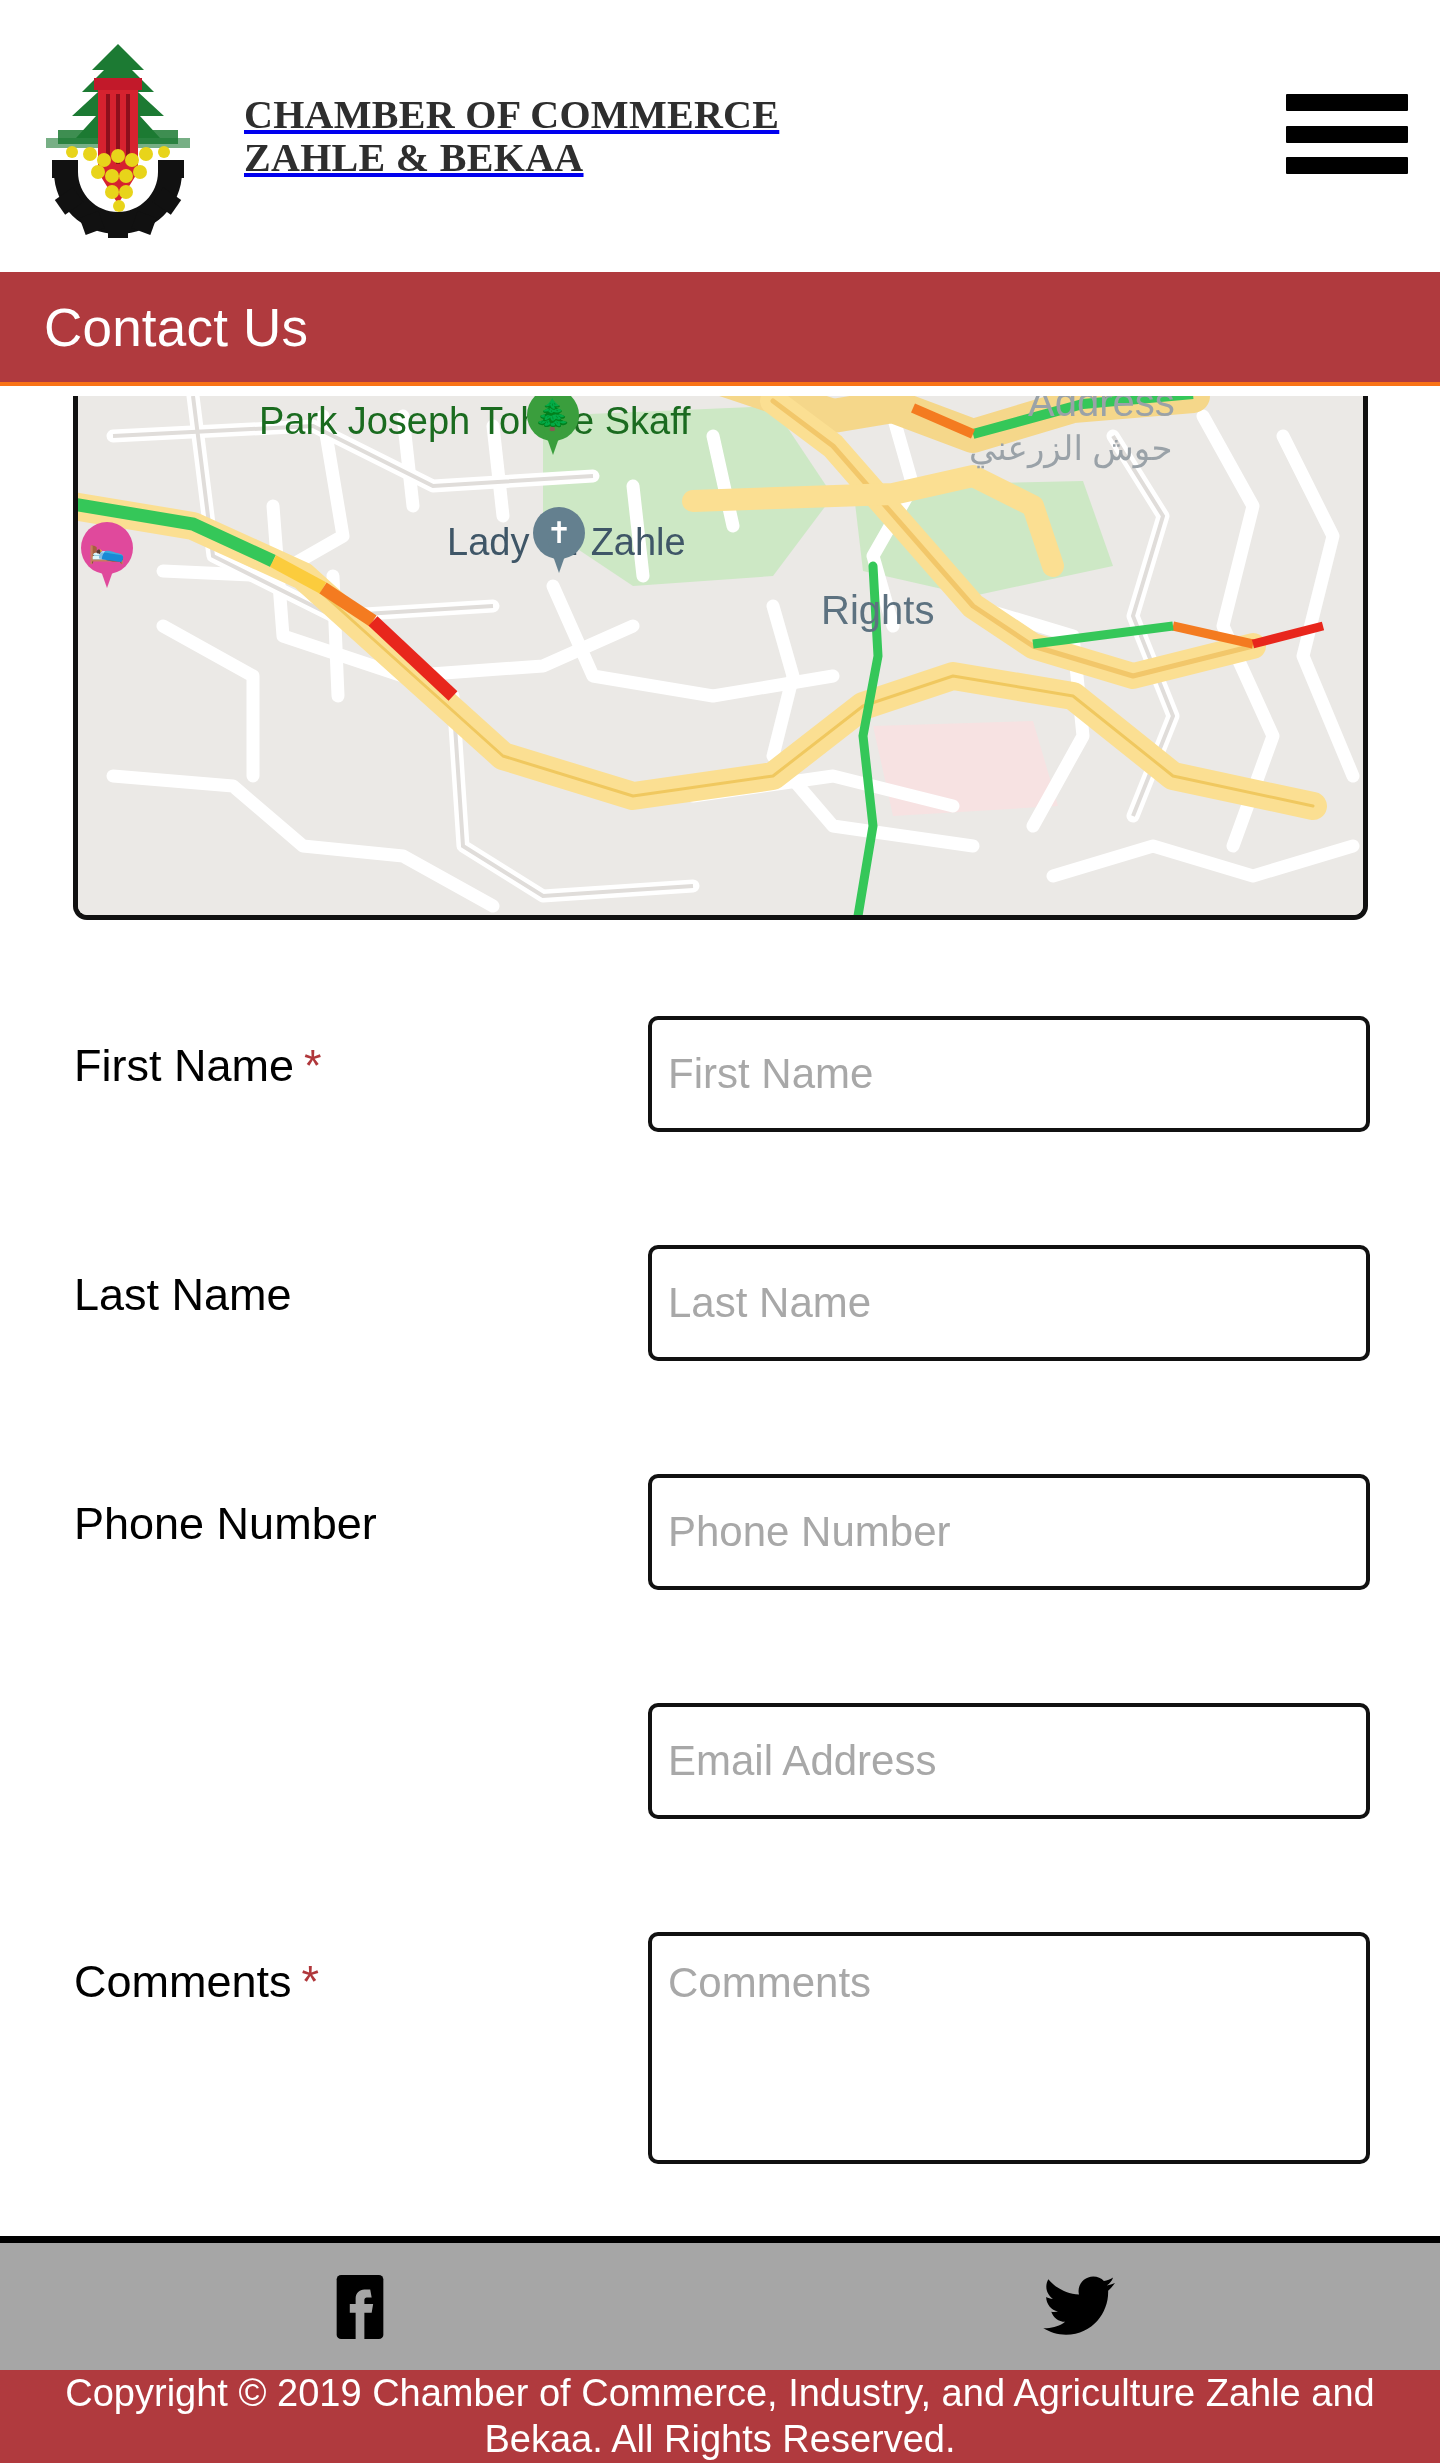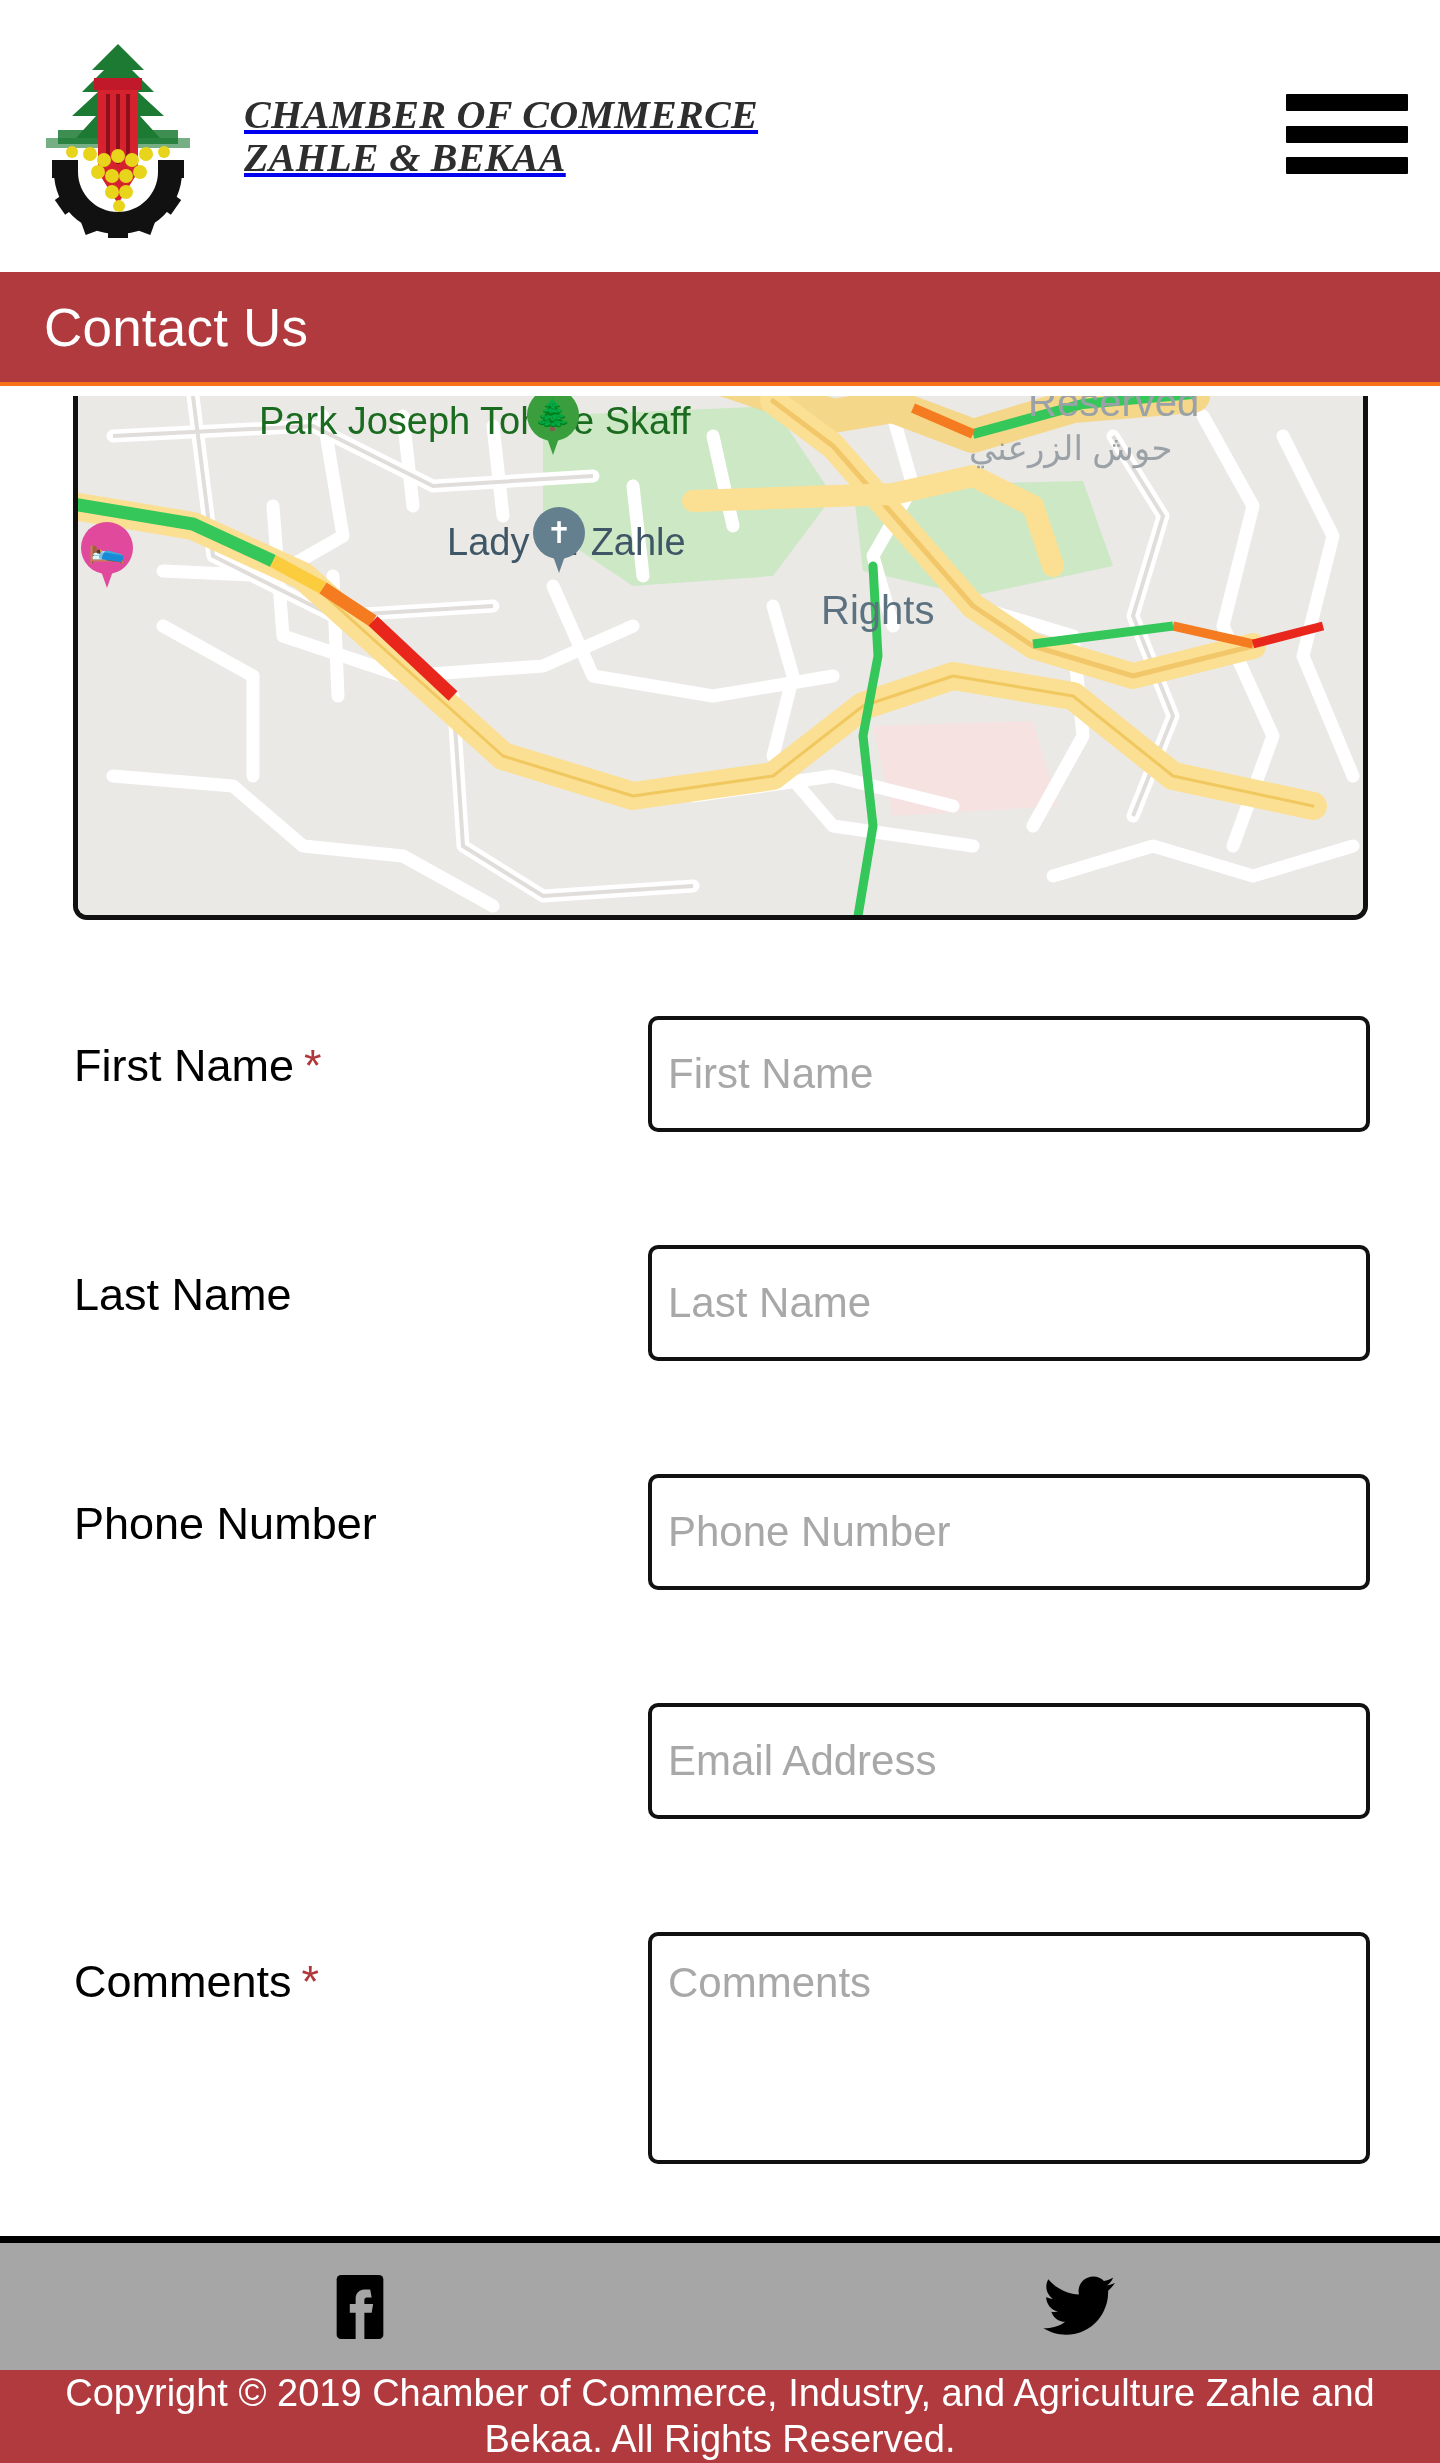--- a/index.html
+++ b/index.html
@@ -33,21 +33,20 @@
   }
   #logo-mark {
     width: 180px; height: 205px;
     position: relative;
     flex: 0 0 auto;
   }
   #logo-mark svg { display: block; }
   #brand-text {
     margin-left: 36px;
     font-family: "Liberation Serif", serif;
-    font-style: italic;
     font-weight: 700;
     font-size: 40px;
     line-height: 1.08;
     color: #2e2e2e;
     letter-spacing: 0.3px;
     white-space: nowrap;
   }
   #brand-text .bl { display: block; }
 
   #hamburger-button {
@@ -387,21 +386,21 @@
           <path d="M900 58 L1010 28 L1120 18" stroke="#35c759" stroke-width="10"></path>
           <path d="M840 32 L900 58" stroke="#f47b20" stroke-width="10"></path>
           <path d="M1100 250 L1180 268" stroke="#f47b20" stroke-width="9"></path>
           <path d="M1180 268 L1250 250" stroke="#e8261c" stroke-width="9"></path>
           <path d="M960 268 L1100 250" stroke="#35c759" stroke-width="9"></path>
         </g>
       </svg>
 
       <span class="map-label" id="label-park">Park Joseph Tohme Skaff</span>
       <span class="map-label" id="label-lady">Lady Of Zahle</span>
-      <span class="map-label" id="label-zaraani">Reserved</span>
+      <span class="map-label" id="label-zaraani">Address</span>
       <span class="map-label" id="label-zaraani-ar">حوش الزرعني</span>
       <span class="map-label" id="label-zahle">Rights</span>
 
       <span class="pin" id="pin-park">
         <span class="head"></span>
         <span class="tail"></span>
         <span class="glyph">🌲</span>
       </span>
       <span class="pin" id="pin-church">
         <span class="head"></span>

